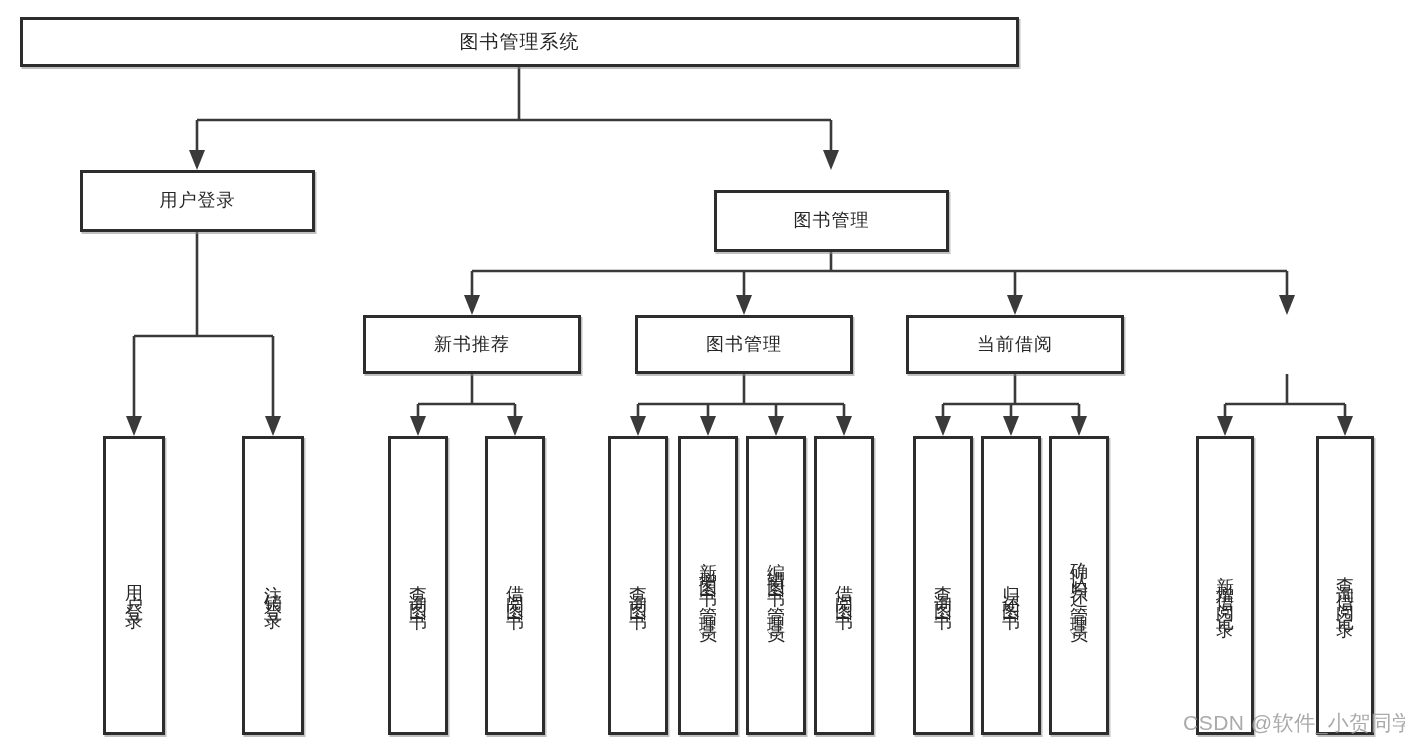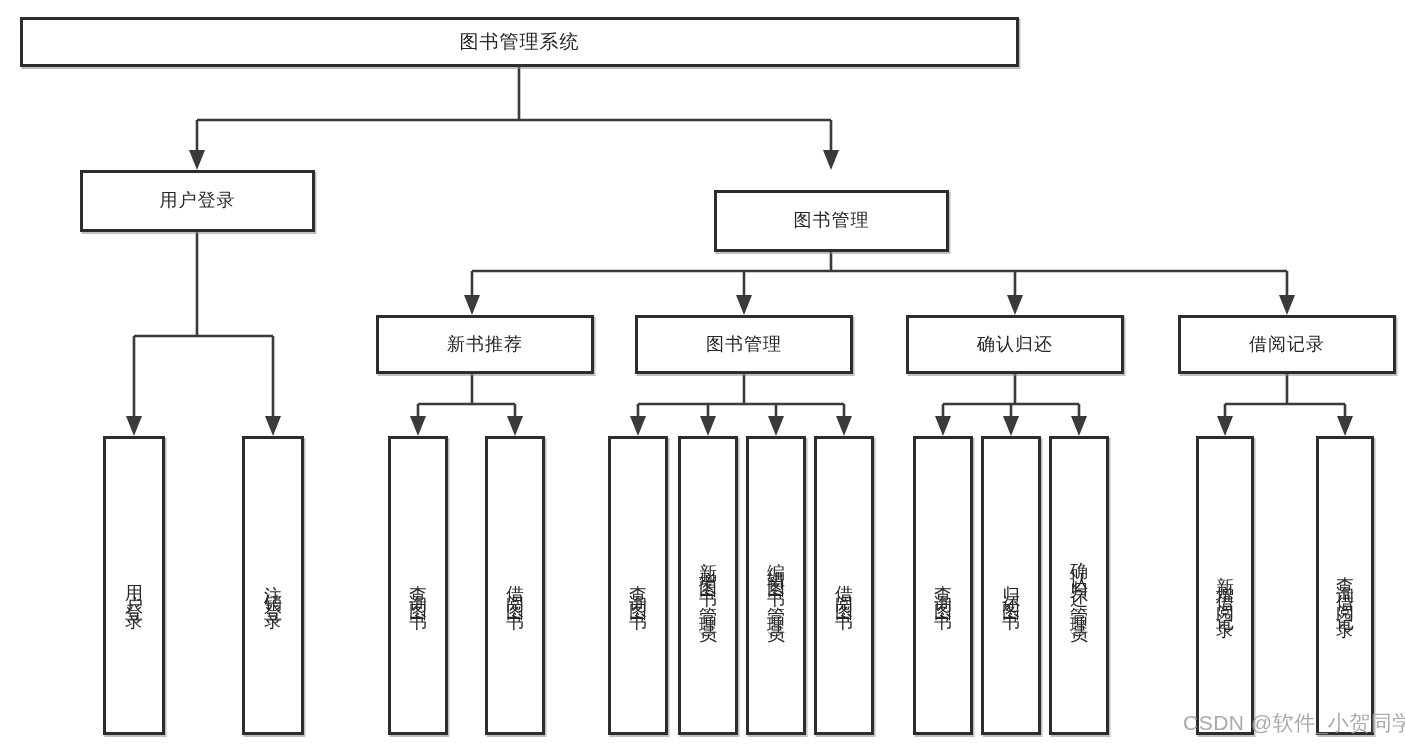--- a/index.html
+++ b/index.html
@@ -101,24 +101,23 @@
     <path d="M1287,374 V404 M1225,404 H1345 M1225,404 V418 M1345,404 V418"></path>
     <polygon points="1217,416 1233,416 1225,436"></polygon>
     <polygon points="1337,416 1353,416 1345,436"></polygon>
   </svg>
 
   <div class="node root" style="left:20px; top:17px; width:999px; height:50px;">图书管理系统</div>
 
   <div class="node" style="left:80px; top:170px; width:235px; height:62px;">用户登录</div>
   <div class="node" style="left:714px; top:170px; width:235px; height:62px;margin-top:20px;">图书管理</div>
 
-  <div class="node" style="left:376px; top:315px; width:218px; height:59px;">新书推荐</div>
+  <div class="node" style="left:363px; top:315px; width:218px; height:59px;">新书推荐</div>
   <div class="node" style="left:635px; top:315px; width:218px; height:59px;">图书管理</div>
-  <div class="node" style="left:906px; top:315px; width:218px; height:59px;">确认归还</div>
-  <div class="node" style="left:1178px; top:315px; width:218px; height:59px;">借阅记录</div>
+  <div class="node" style="left:906px; top:315px; width:218px; height:59px;">当前借阅</div>
 
   <div class="node leaf" style="left:103px; top:436px; width:62px; height:299px;">用户登录</div>
   <div class="node leaf" style="left:242px; top:436px; width:62px; height:299px;">注销登录</div>
 
   <div class="node leaf" style="left:388px; top:436px; width:60px; height:299px;">查询图书</div>
   <div class="node leaf" style="left:485px; top:436px; width:60px; height:299px;">借阅图书</div>
 
   <div class="node leaf" style="left:608px; top:436px; width:60px; height:299px;">查询图书</div>
   <div class="node leaf" style="left:678px; top:436px; width:60px; height:299px;">新增图书（管理员）</div>
   <div class="node leaf" style="left:746px; top:436px; width:60px; height:299px;">编辑图书（管理员）</div>

